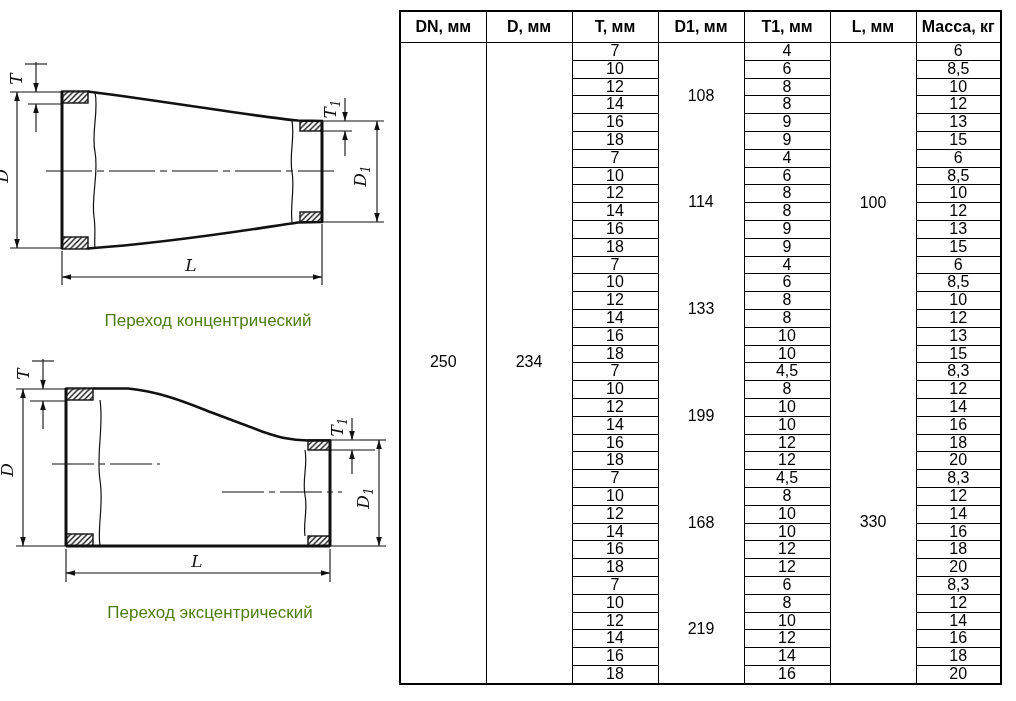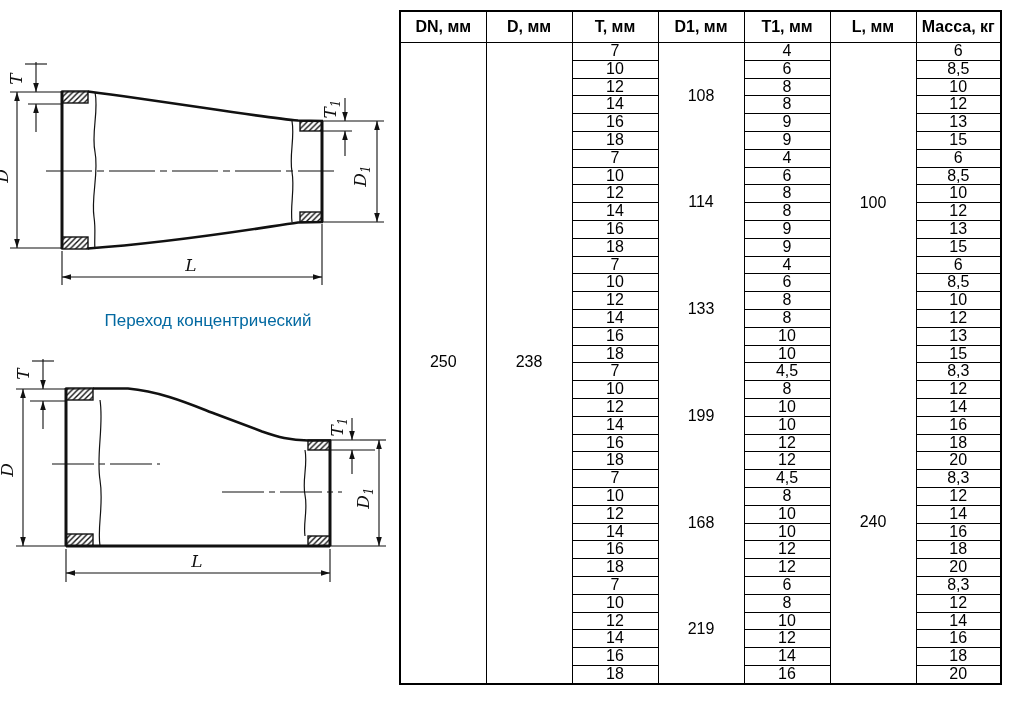--- a/index.html
+++ b/index.html
@@ -1,20 +1,20 @@
 <!DOCTYPE html>
 <html><head>
 <meta charset="utf-8">
 <style>
   html,body{margin:0;padding:0;background:#fff;}
   .page{position:relative;width:1016px;height:701px;background:#fff;overflow:hidden;
         font-family:"Liberation Sans",sans-serif;}
   
   .draw-svg{position:absolute;left:0;top:0;width:396px;height:701px;}
-  .caption{position:absolute;width:396px;text-align:center;font-size:17px;color:#0369a1;
+  .caption{position:absolute;width:396px;text-align:center;font-size:17px;color:#4d7c0f;
            font-family:"Liberation Sans",sans-serif;}
   .caption1{left:10px;top:311px;}
   .caption2{left:12px;top:603px;}
   .dim-label{font-family:"DejaVu Serif",serif;font-style:italic;font-size:17px;fill:#111;}
   .dim-sub{font-size:12px;}
   
   .table-wrap{position:absolute;left:399px;top:10px;}
   table.spec{border-collapse:collapse;table-layout:fixed;width:603px;height:673px;
              border:2px solid #000;}
   table.spec th, table.spec td{border:1.5px solid #000;text-align:center;vertical-align:middle;
@@ -143,20 +143,21 @@
         <text x="29" y="374" transform="rotate(-90 29 374)">T</text>
         <text x="13" y="470" transform="rotate(-90 13 470)">D</text>
         <text x="343" y="427" transform="rotate(-90 343 427)"><tspan>T</tspan><tspan class="dim-sub" dy="4">1</tspan></text>
         <text x="369" y="498" transform="rotate(-90 369 498)"><tspan>D</tspan><tspan class="dim-sub" dy="4">1</tspan></text>
         <text x="197" y="567">L</text>
       </g>
     </g>
   </svg>
 
   <div class="caption caption1">Переход концентрический</div>
+  <div class="caption caption2">Переход эксцентрический</div>
 
   <div class="table-wrap">
     <table class="spec">
       <colgroup>
         <col style="width:86px">
           <col style="width:86px">
           <col style="width:86px">
         <col style="width:86px">
           <col style="width:86px">
           <col style="width:86px">
@@ -169,21 +170,21 @@
             <th>T, мм</th>
             <th>D1, мм</th>
             <th>T1, мм</th>
             <th>L, мм</th>
             <th>Масса, кг</th>
           </tr>
       </thead>
       <tbody>
           <tr>
             <td rowspan="36" class="span-col">250</td>
-            <td rowspan="36" class="span-col">238</td>
+            <td rowspan="36" class="span-col">234</td>
             <td>7</td>
             <td rowspan="6" class="span-col">108</td>
             <td>4</td>
             <td rowspan="18" class="span-col">100</td>
             <td>6</td>
           </tr>
           <tr>
             <td>10</td>
             <td>6</td>
             <td>8,5</td>
@@ -267,21 +268,21 @@
           </tr>
           <tr>
             <td>18</td>
             <td>10</td>
             <td>15</td>
           </tr>
           <tr>
             <td>7</td>
             <td rowspan="6" class="span-col">199</td>
             <td>4,5</td>
-            <td rowspan="18" class="span-col">240</td>
+            <td rowspan="18" class="span-col">330</td>
             <td>8,3</td>
           </tr>
           <tr>
             <td>10</td>
             <td>8</td>
             <td>12</td>
           </tr>
           <tr>
             <td>12</td>
             <td>10</td>

